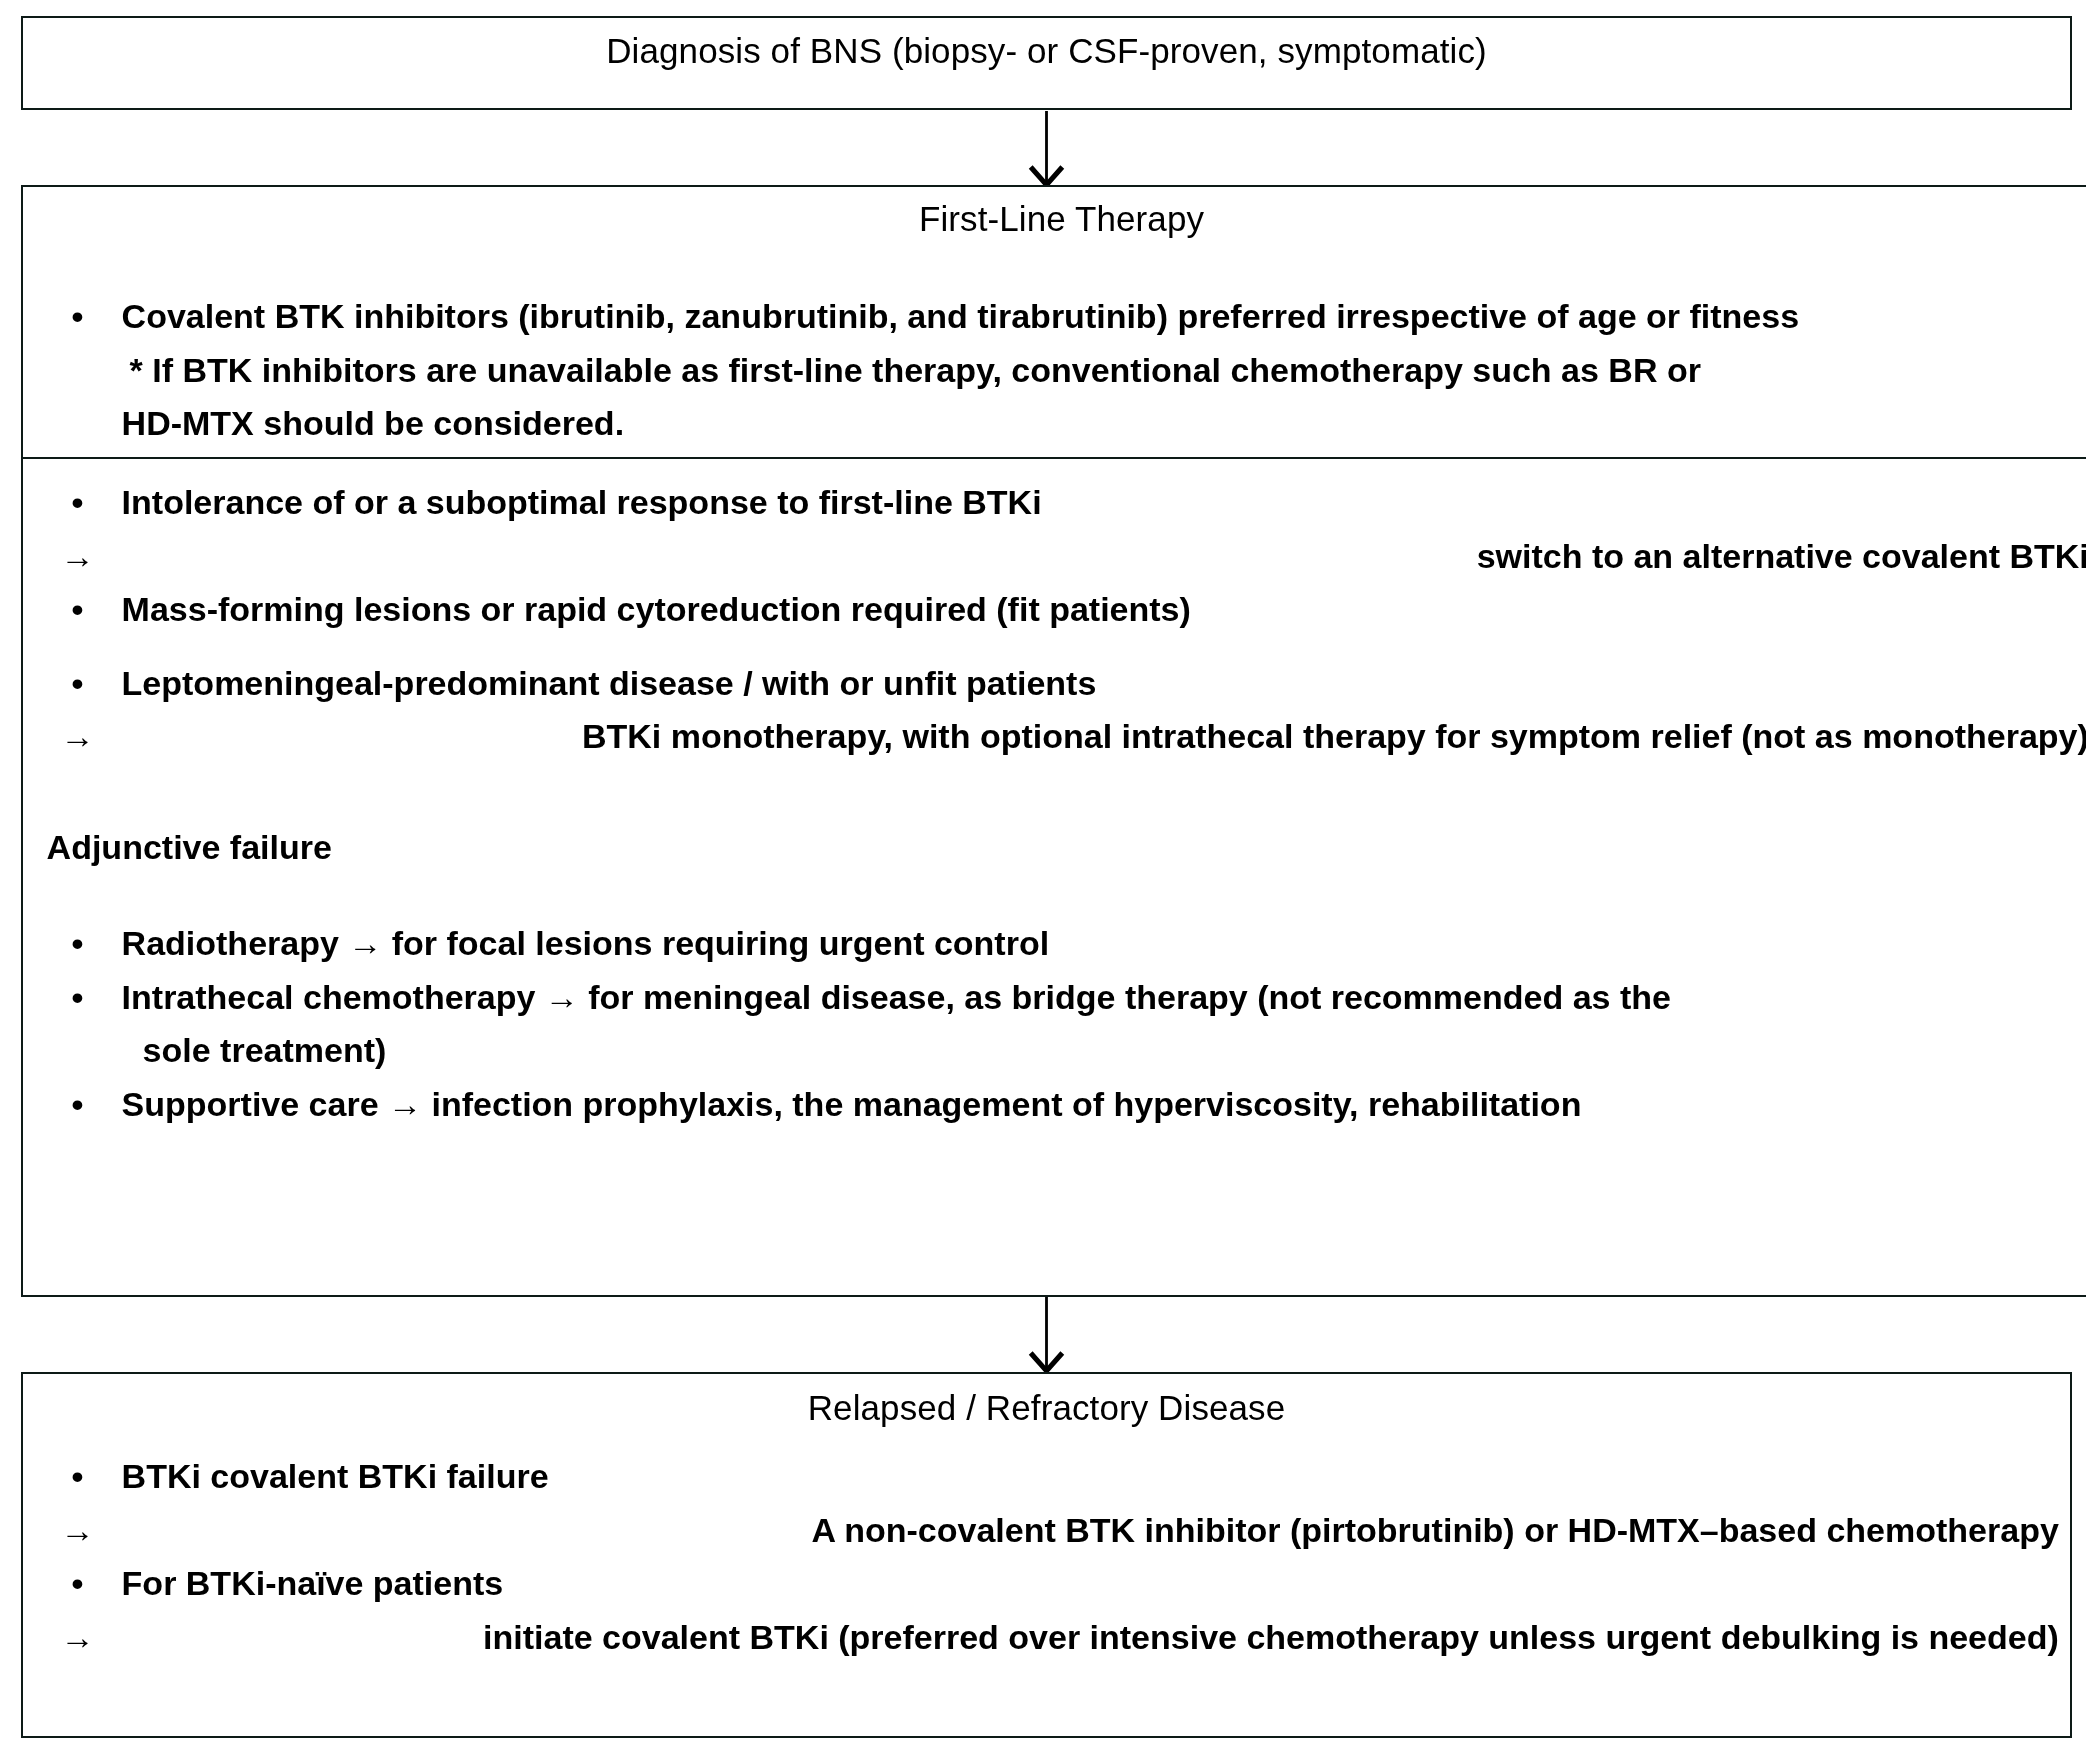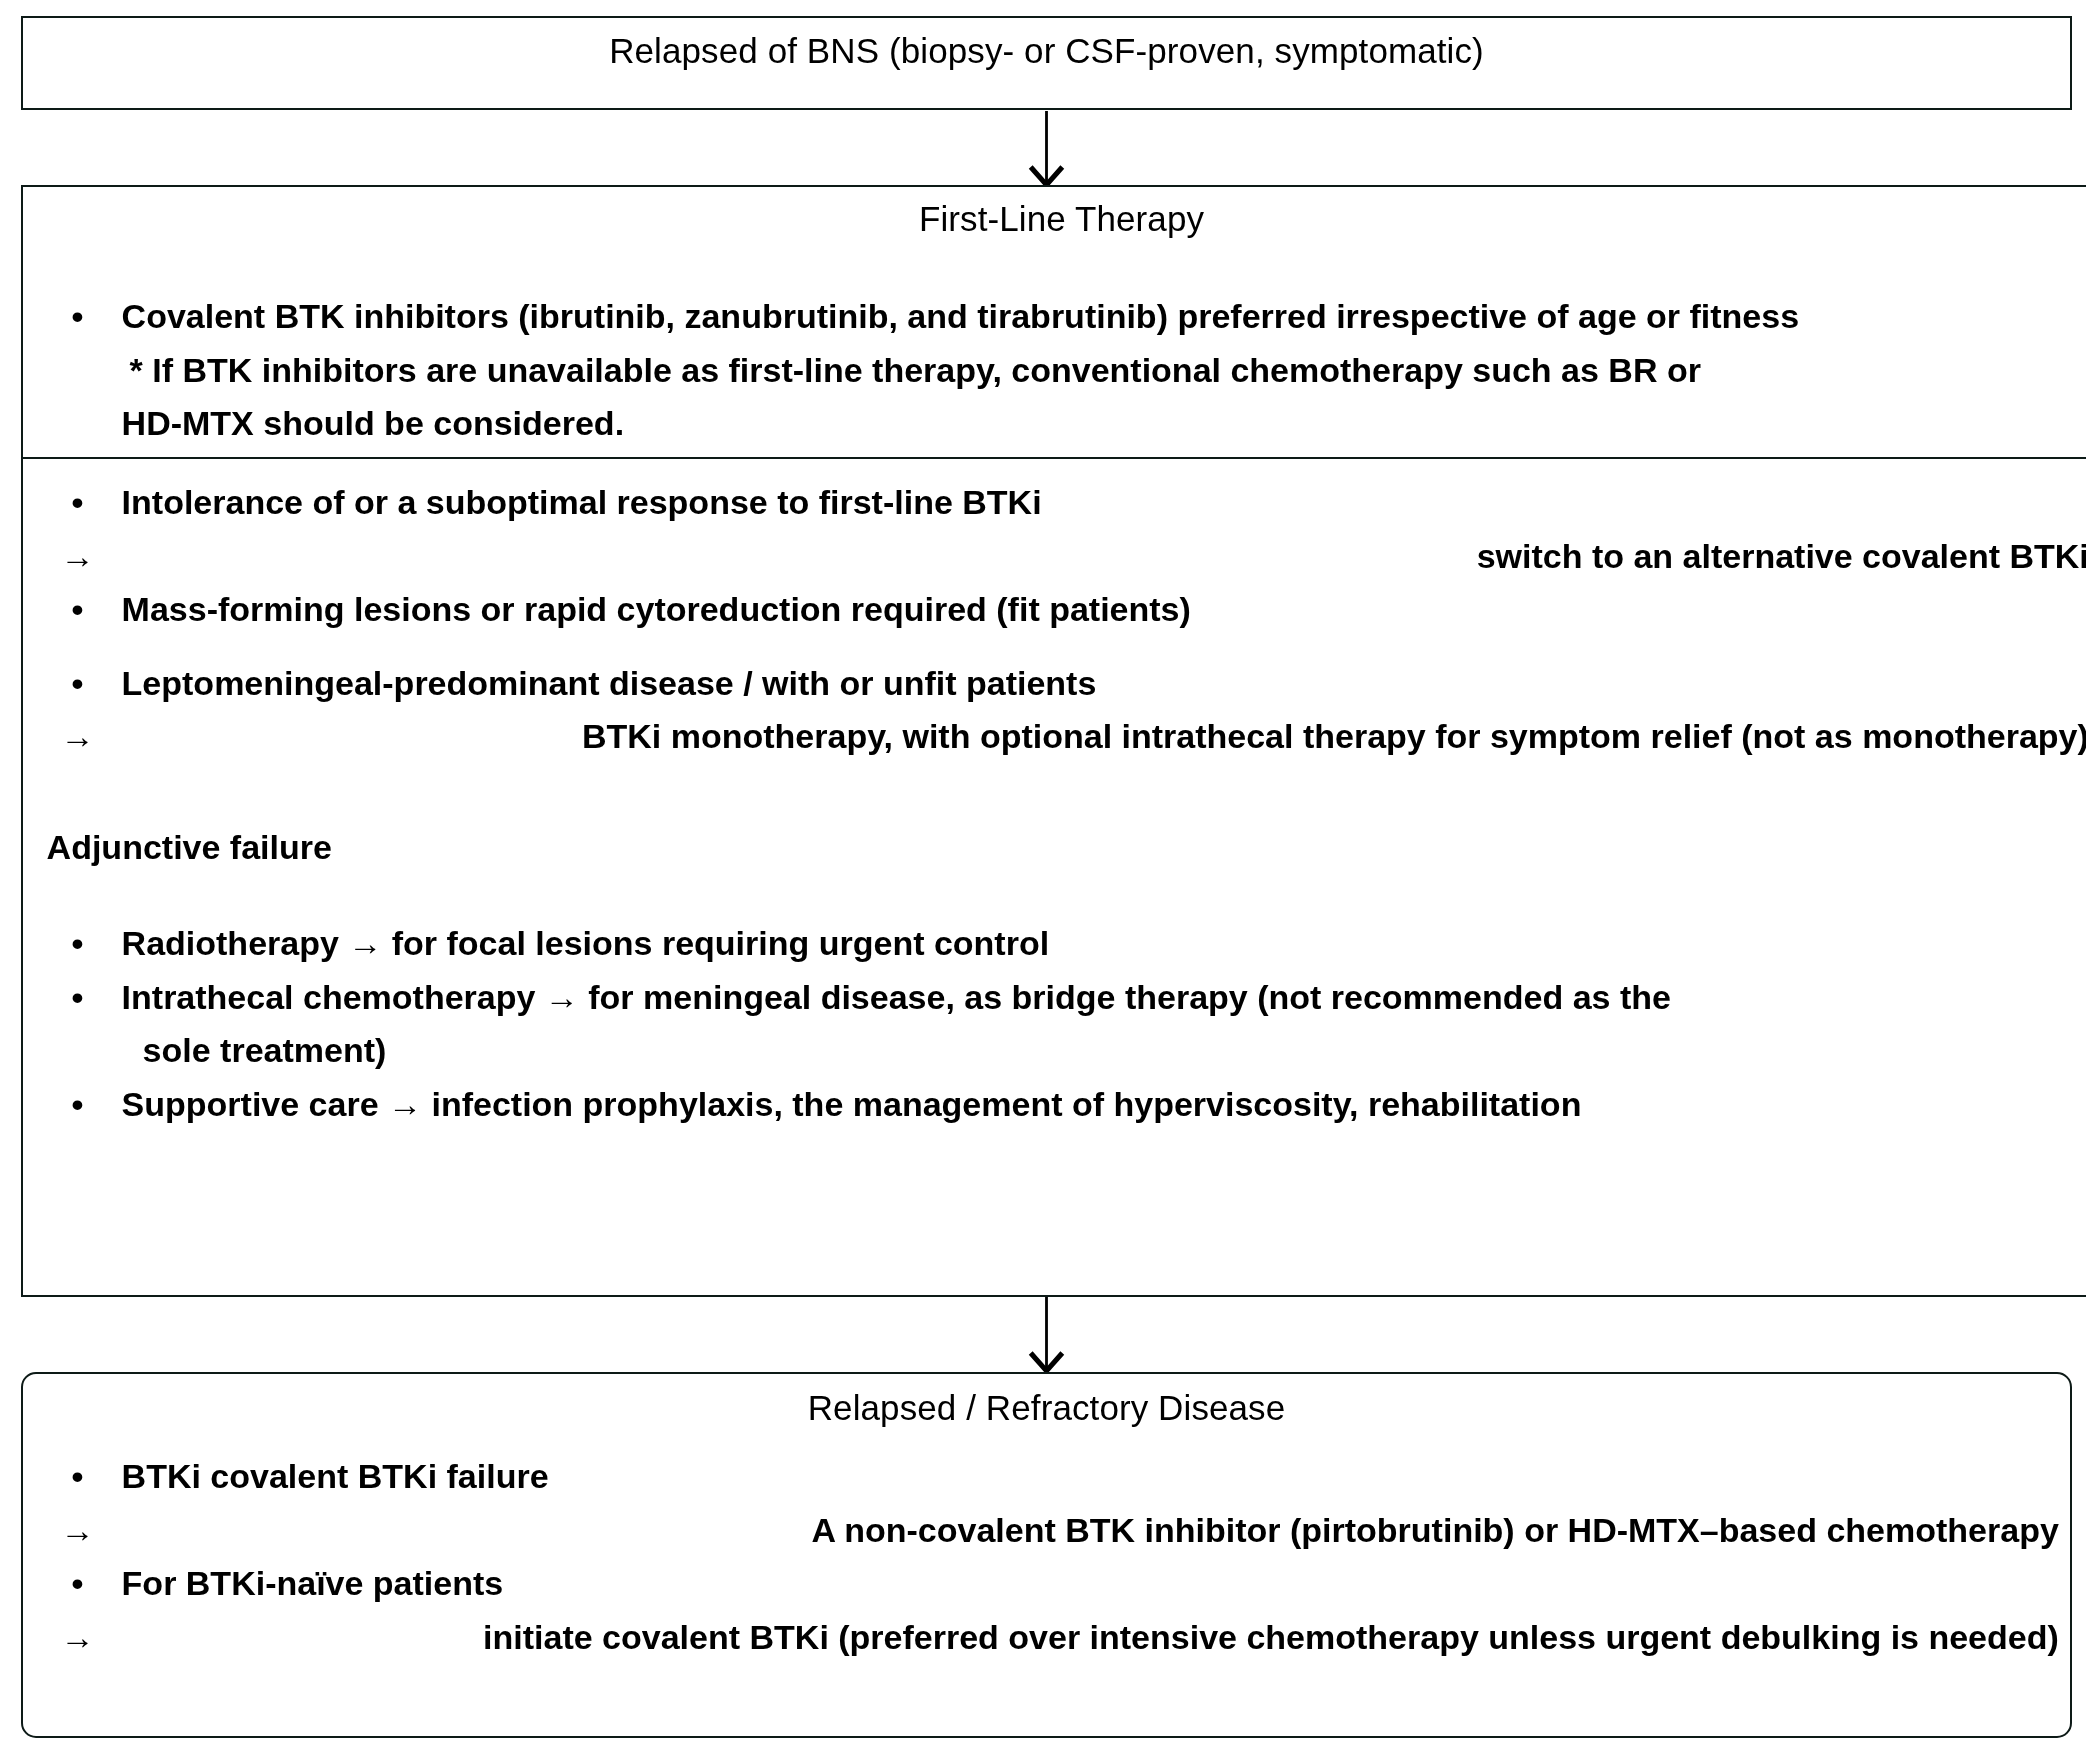--- a/index.html
+++ b/index.html
@@ -39,21 +39,20 @@
     left: 21px;
     top: 185px;
     width: 2081px;
     height: 1112px;
   }
   #box-relapsed {
     left: 21px;
     top: 1372px;
     width: 2051px;
     height: 366px;
-    border-radius: 15px;
   }
 
   
   .divider {
     position: absolute;
     left: 0;
     right: 0;
     height: 0;
     border-top: 2.8px solid #0d1a17;
   }
@@ -123,21 +122,21 @@
   #therapy-second-block  { left: 23.6px; top: 298px;  right: 11.2px; }
   #therapy-adjunct-block { left: 23.6px; top: 643px; right: 11.2px; }
   #relapsed-block        { left: 23.6px; top: 85px;  right: 11.2px; }
 </style>
 </head>
 <body>
 
 <div class="canvas">
 
   <div class="box" id="box-diagnosis">
-    <div class="box-title" id="diagnosis-title">Relapsed of BNS (biopsy- or CSF-proven, symptomatic)</div>
+    <div class="box-title" id="diagnosis-title">Diagnosis of BNS (biopsy- or CSF-proven, symptomatic)</div>
   </div>
 
   <div class="connector" id="connector-1">
     <svg viewBox="0 0 140 134" preserveAspectRatio="none">
       <line x1="70" y1="0" x2="70" y2="132" stroke="#000000" stroke-width="5"></line>
       <polyline points="42,100 70,132 98,100" fill="none" stroke="#000000" stroke-width="9" stroke-linecap="butt"></polyline>
     </svg>
   </div>
 
   <div class="box" id="box-therapy">

